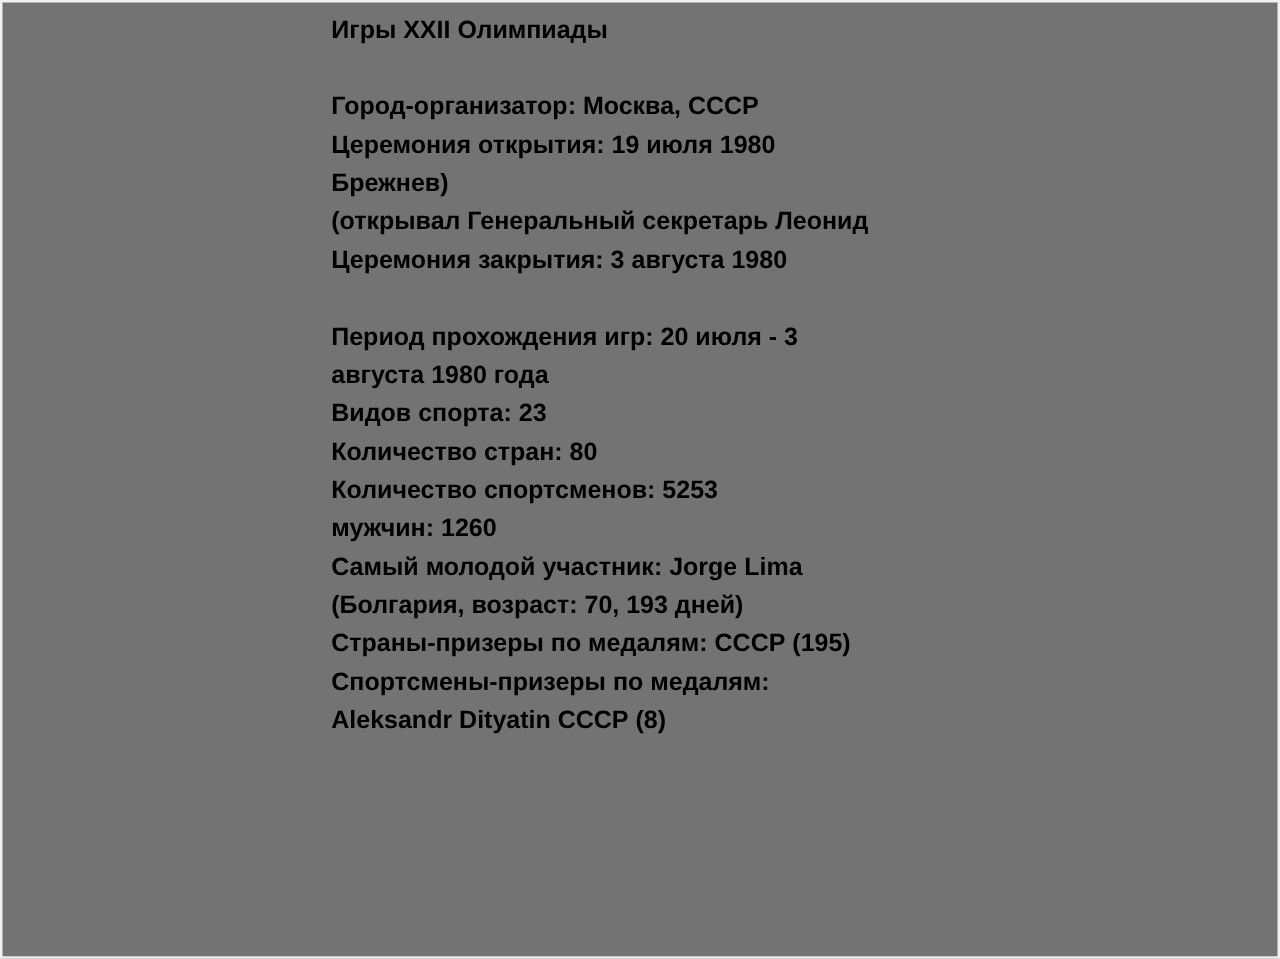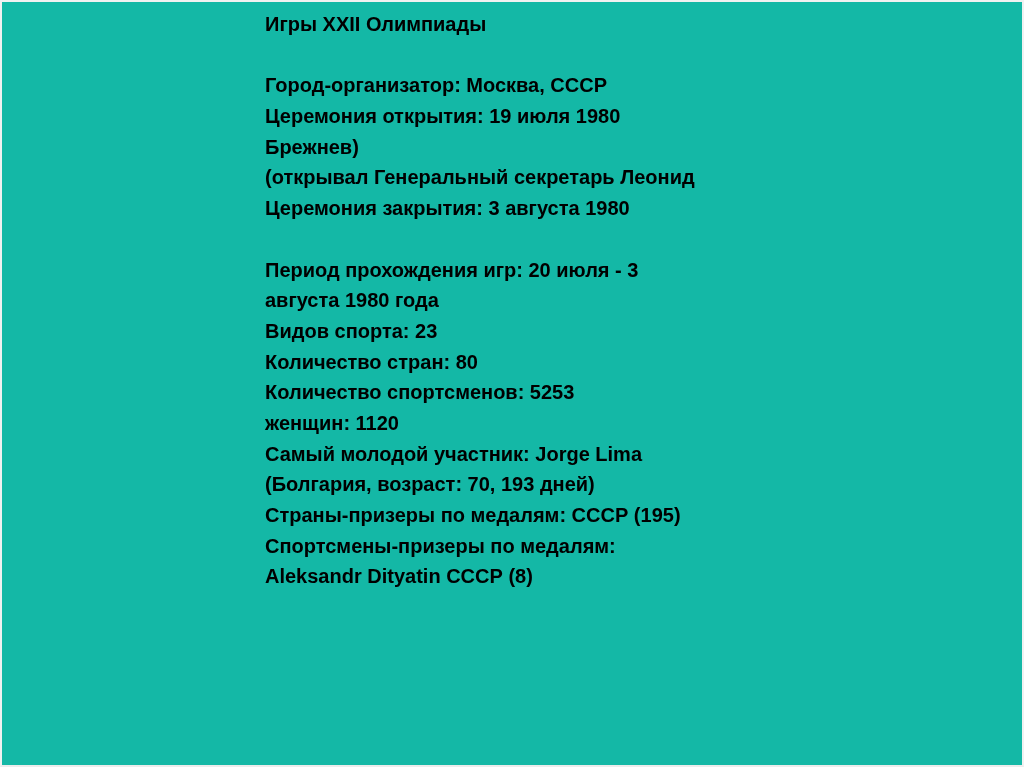--- a/index.html
+++ b/index.html
@@ -9,21 +9,21 @@
     height: 767px;
     background: #ffffff;
     font-family: "Liberation Sans", "DejaVu Sans", sans-serif;
     overflow: hidden;
   }
   .slide {
     position: absolute;
     left: 0; top: 0;
     width: 1020px;
     height: 763px;
-    background: #14b8a6;
+    background: #737373;
     border: 2px solid #f1f1f1;
     border-bottom-color: #ececec;
     box-sizing: content-box;
   }
   .text-block {
     position: absolute;
     left: 263px;
     top: 7px;
     width: 520px;
     color: #000000;
@@ -49,20 +49,20 @@
       <div class="line"><span class="seg-bold">Церемония открытия</span><span class="seg-regular">: 19 июля 1980</span></div>
       <div class="line"><span class="seg-regular">Брежнев)</span></div>
       <div class="line"><span class="seg-regular">(открывал Генеральный секретарь Леонид</span></div>
       <div class="line"><span class="seg-bold">Церемония закрытия</span><span class="seg-regular">: 3 августа 1980</span></div>
       <div class="line"></div>
       <div class="line"><span class="seg-bold">Период прохождения игр</span><span class="seg-regular">: 20 июля - 3</span></div>
       <div class="line"><span class="seg-regular">августа 1980 года</span></div>
       <div class="line"><span class="seg-bold">Видов спорта</span><span class="seg-regular">: 23</span></div>
       <div class="line"><span class="seg-bold">Количество стран</span><span class="seg-regular">: 80</span></div>
       <div class="line"><span class="seg-bold">Количество спортсменов</span><span class="seg-regular">: 5253</span></div>
-      <div class="line"><span class="seg-bold">женщин</span><span class="seg-regular">: 1120</span></div>
+      <div class="line"><span class="seg-bold">мужчин</span><span class="seg-regular">: 1260</span></div>
       <div class="line"><span class="seg-bold">Самый молодой участник</span><span class="seg-regular">: Jorge Lima</span></div>
       <div class="line"><span class="seg-regular">(Болгария, возраст: 70, 193 дней)</span></div>
       <div class="line"><span class="seg-bold">Страны-призеры по медалям</span><span class="seg-regular">: СССР (195)</span></div>
       <div class="line"><span class="seg-bold">Спортсмены-призеры по медалям</span><span class="seg-regular">:</span></div>
       <div class="line"><span class="seg-regular">Aleksandr Dityatin СССР (8)</span></div>
     </div>
 </div>
 
 </body></html>

